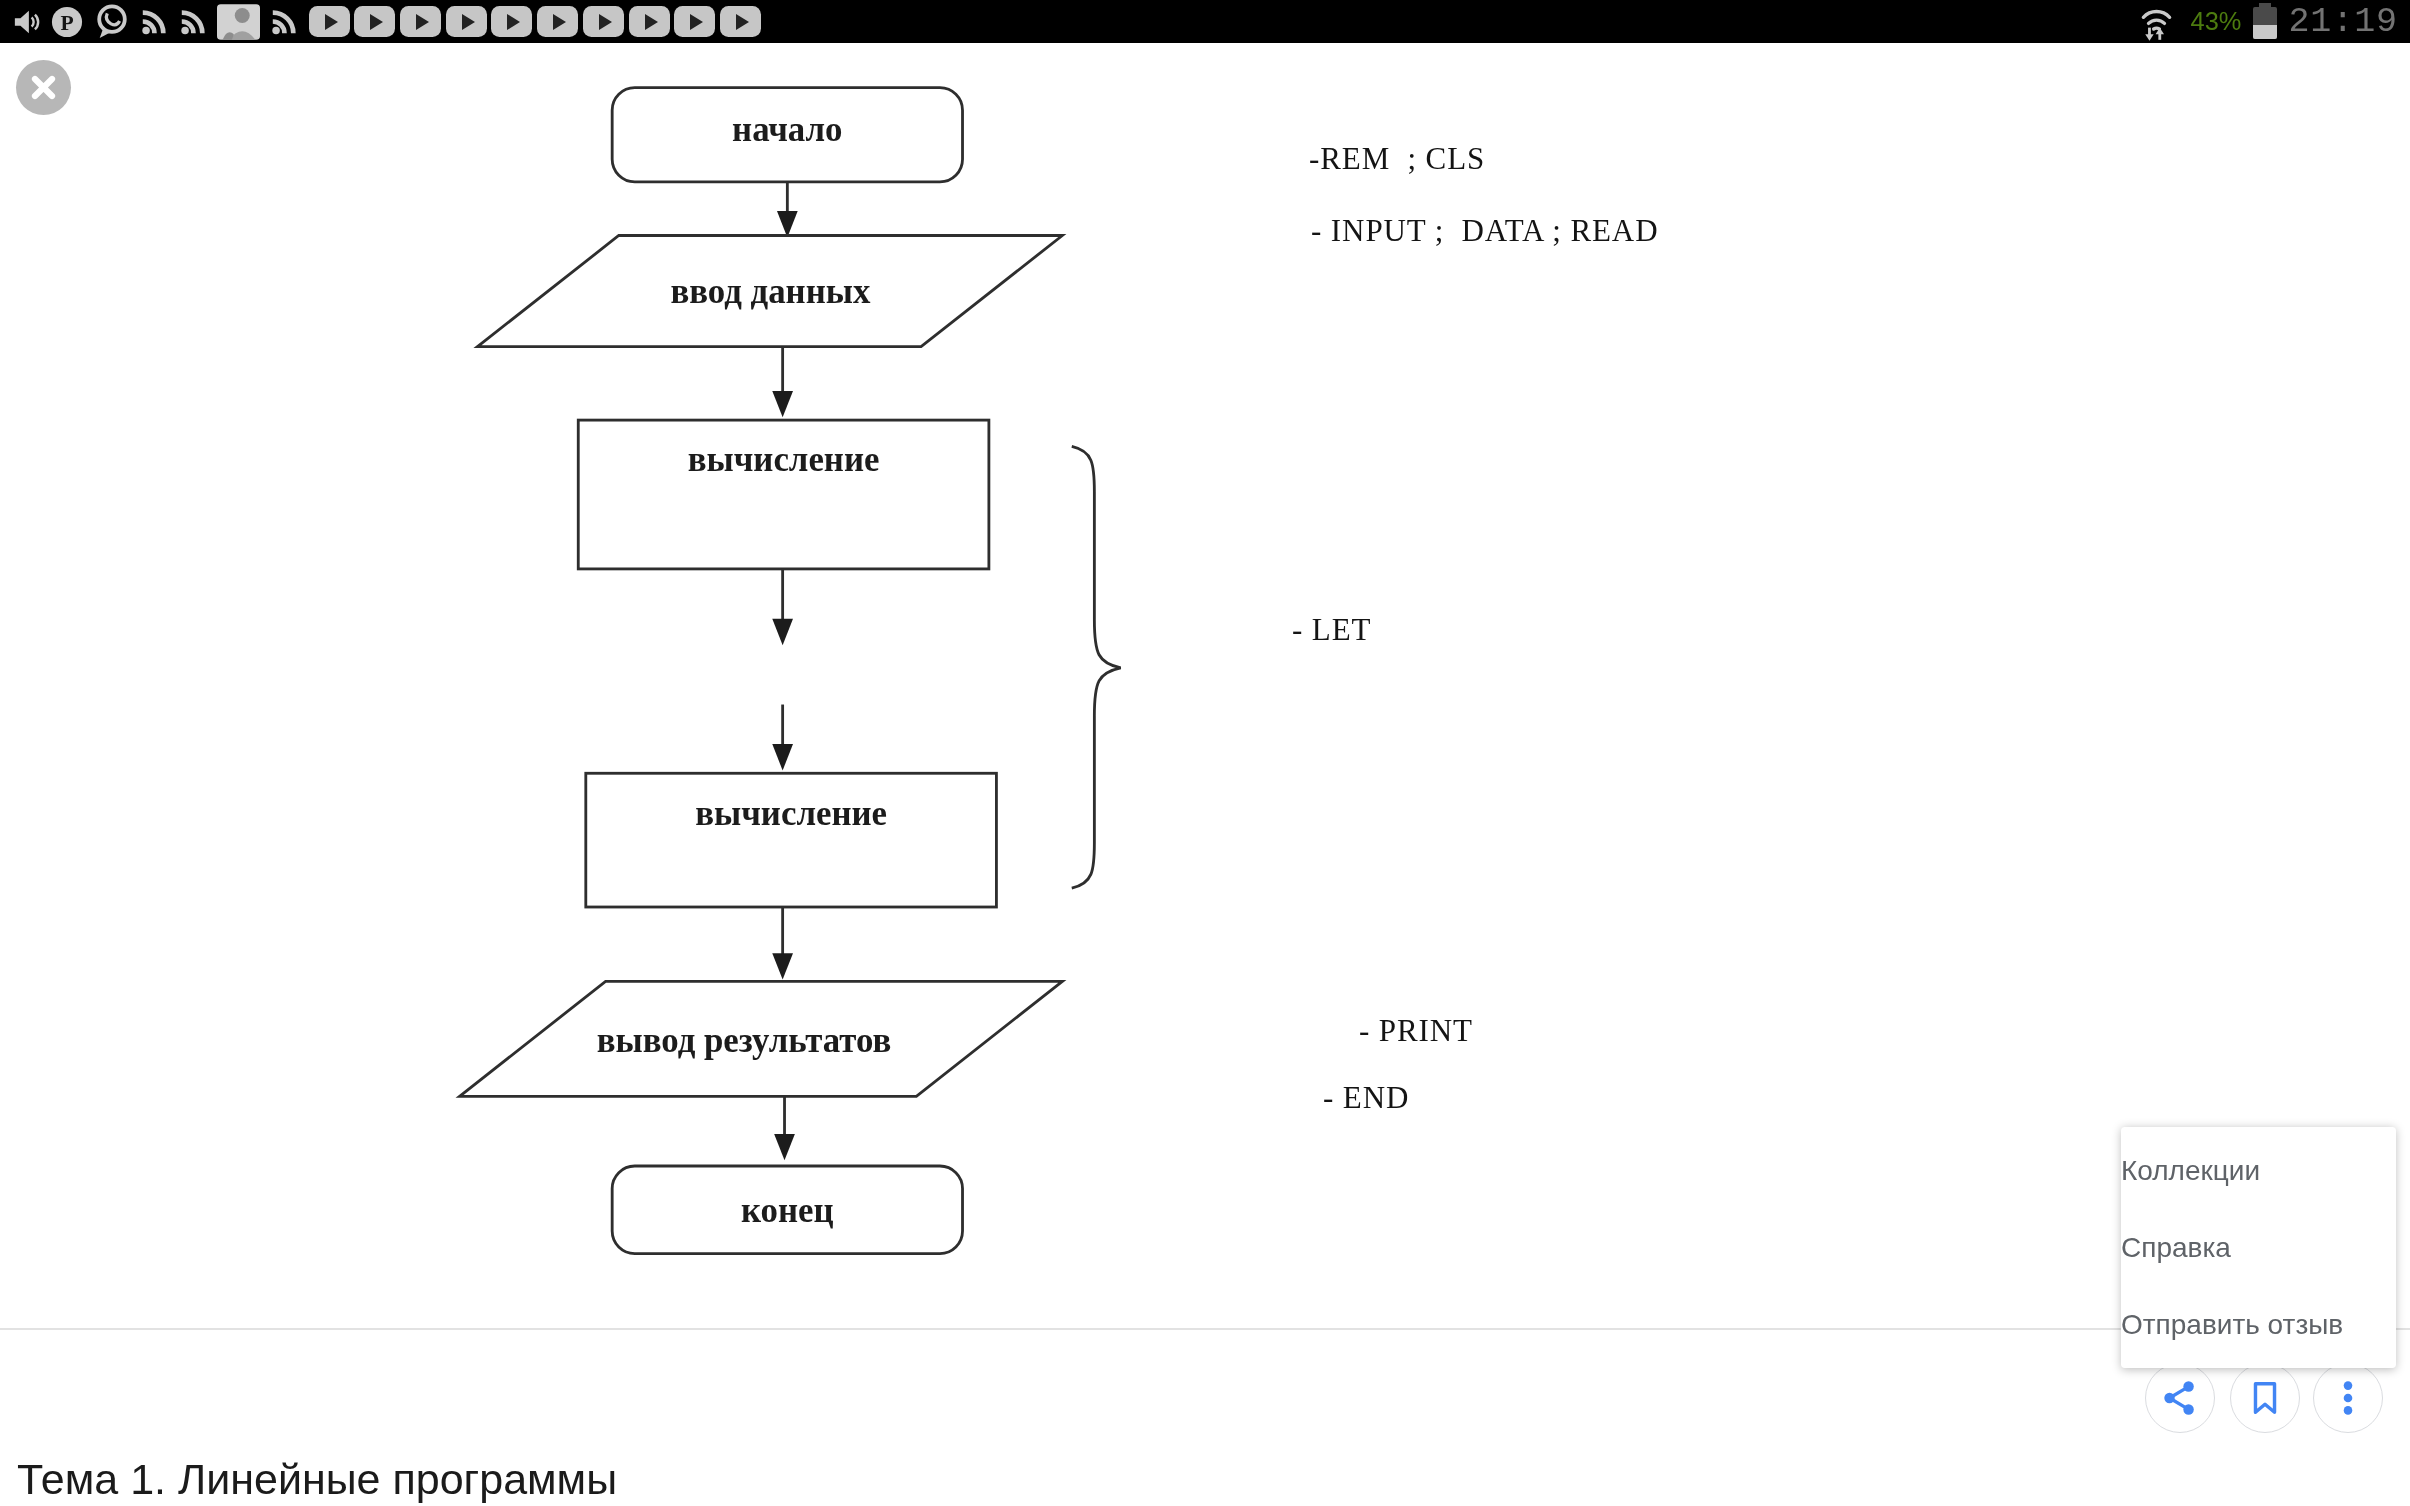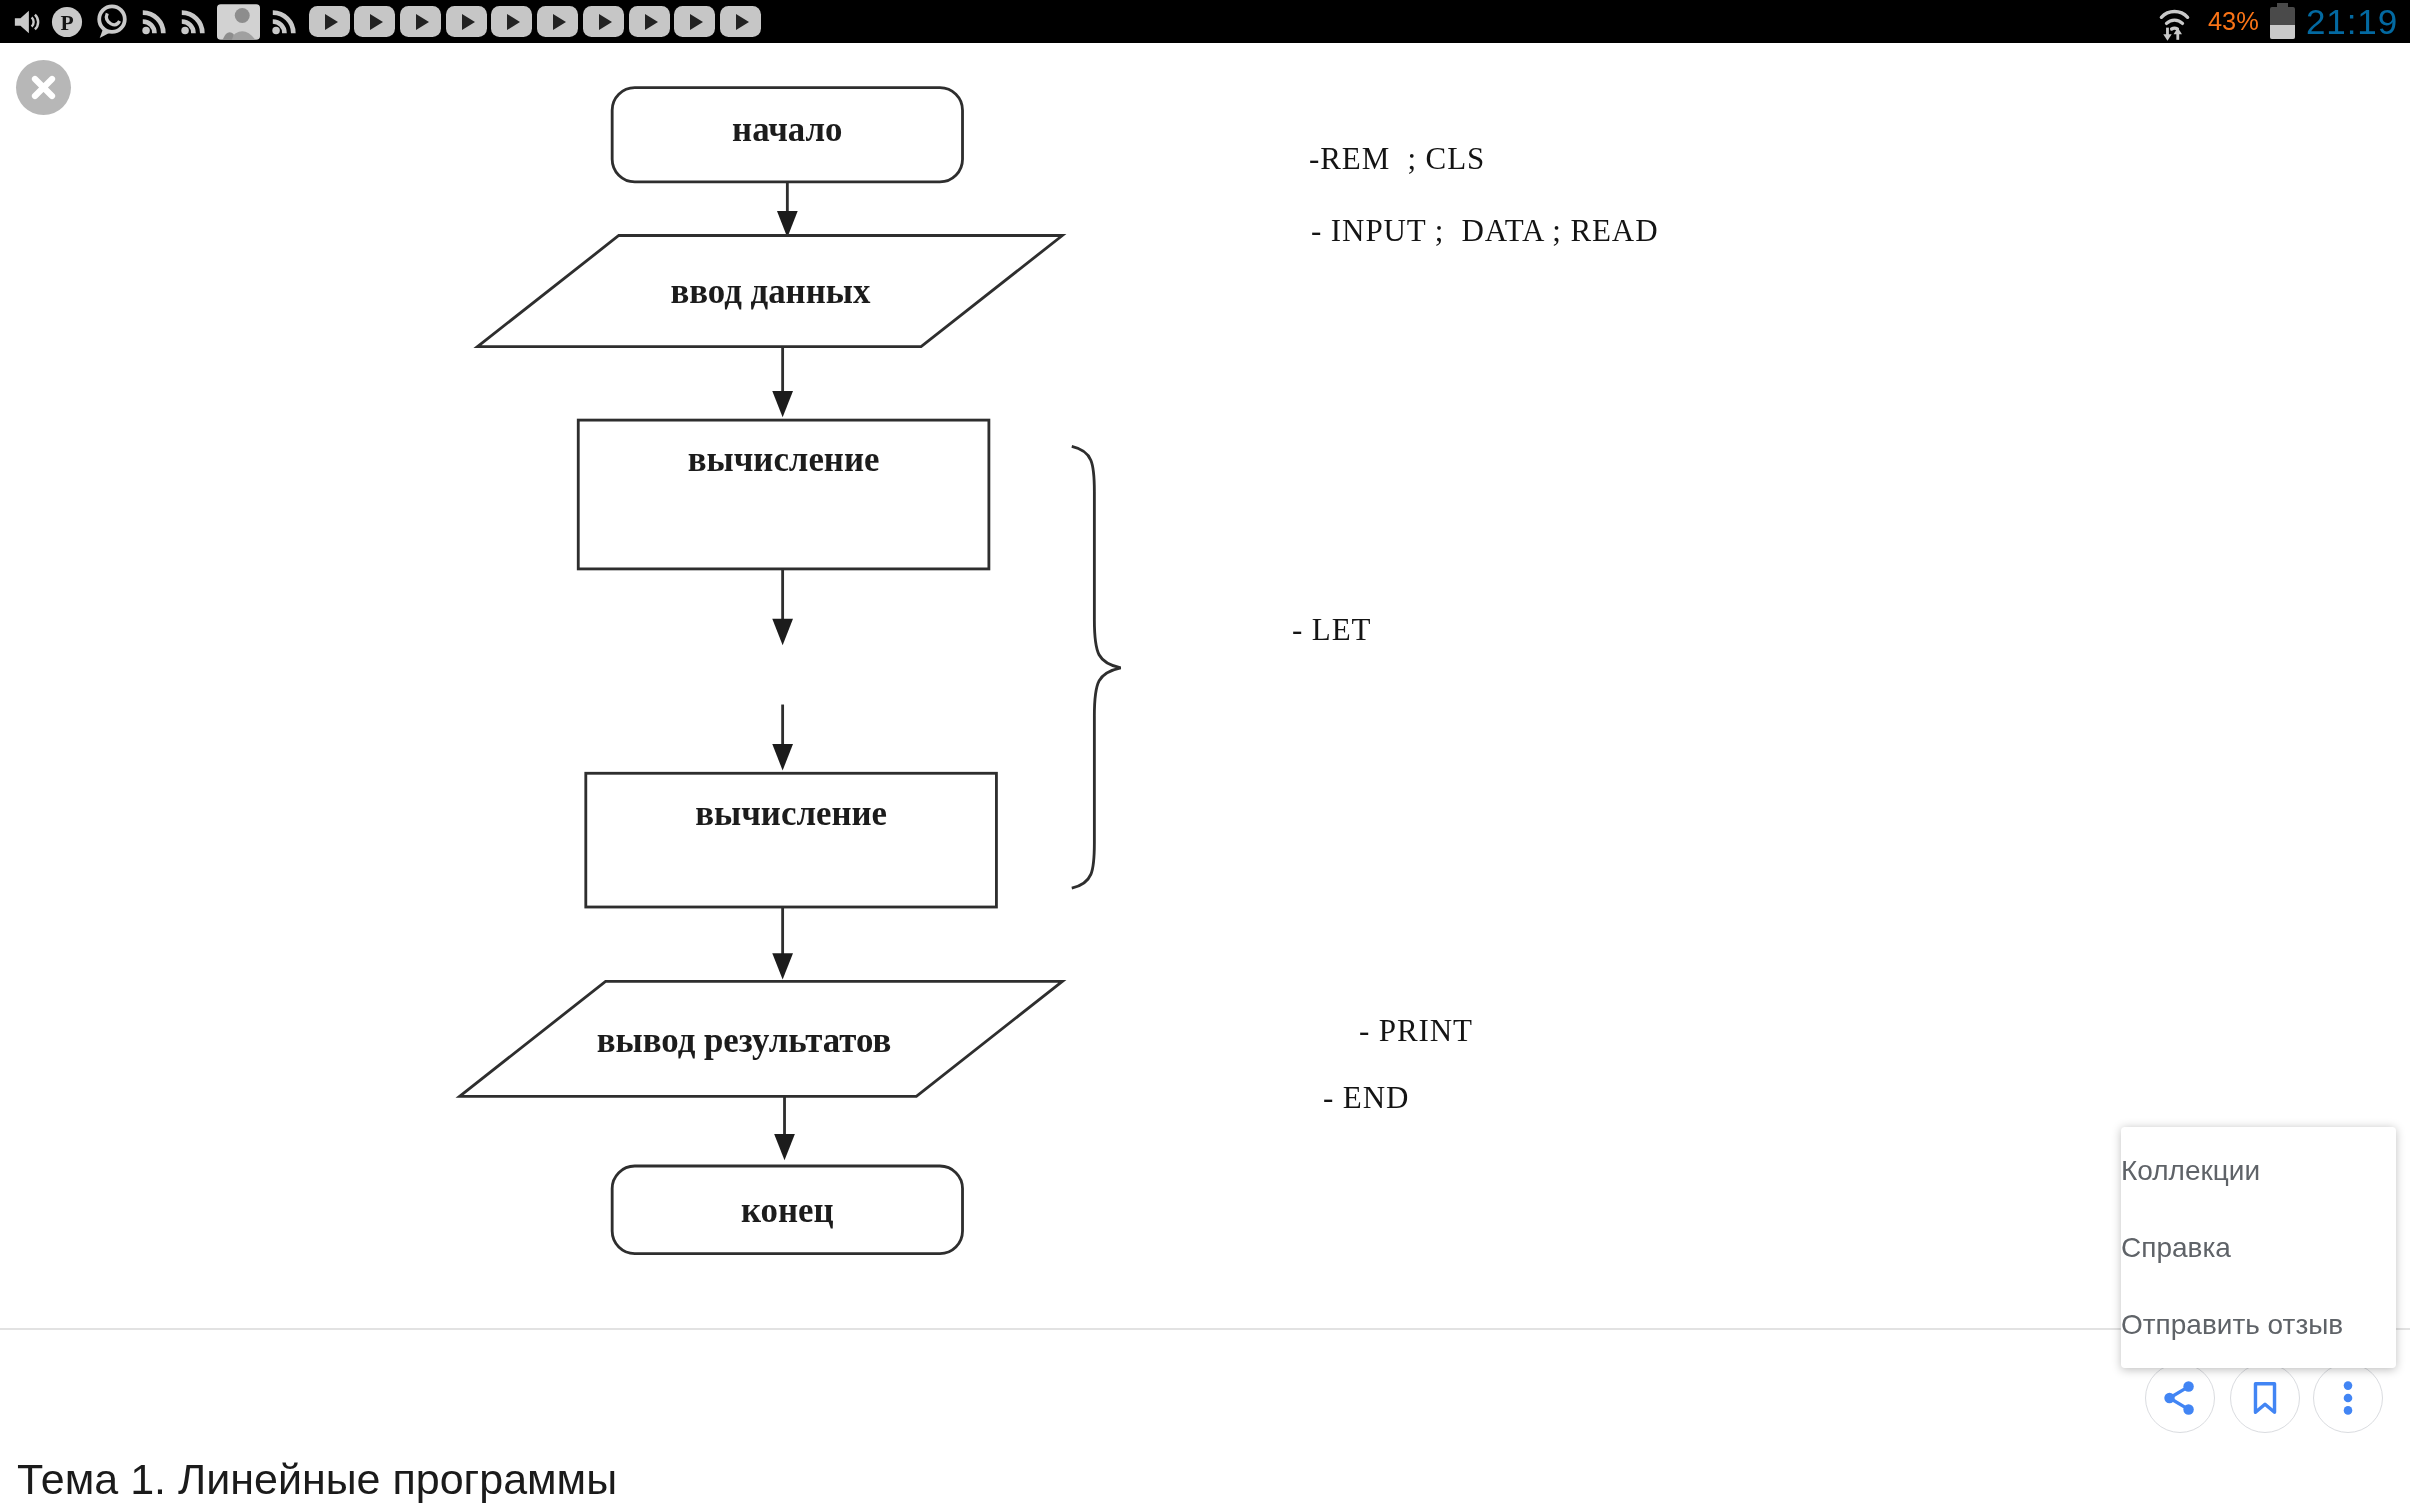--- a/index.html
+++ b/index.html
@@ -4,22 +4,22 @@
 <style>
   html,body{margin:0;padding:0;}
   body{width:2411px;height:1507px;background:#fff;font-family:"Liberation Sans",sans-serif;overflow:hidden;}
   #screen{position:relative;width:2411px;height:1507px;background:#fff;}
 
   
   .statusbar{position:absolute;left:0;top:0;width:2411px;height:43px;background:#000;
              display:flex;align-items:center;justify-content:space-between;}
   .sb-left{display:flex;align-items:center;gap:10.4px;padding-left:13px;height:100%;}
   .sb-right{display:flex;align-items:center;gap:11.3px;padding-right:13px;height:100%;}
-  .sb-right .pct{color:#f97316;font-size:25.4px;}
-  .sb-right .clock{color:#0369a1;font-size:35px;letter-spacing:0.9px;}
+  .sb-right .pct{color:#4d7c0f;font-size:25.4px;}
+  .sb-right .clock{color:#737373;font-size:35px;letter-spacing:0.9px;font-family:Liberation Mono, monospace;}
   .plays{display:flex;align-items:center;gap:4.7px;}
   .play{display:inline-block;width:41px;height:31px;background:#c6c6c6;border-radius:8.5px;position:relative;}
   .play::after{content:"";position:absolute;left:16px;top:7.5px;width:0;height:0;
                border-left:13px solid #222;border-top:8px solid transparent;border-bottom:8px solid transparent;}
   .battery{position:relative;width:24.5px;height:38px;display:flex;flex-direction:column;align-items:center;}
   .battery .cap{width:11.3px;height:4.7px;background:#4a4a4a;}
   .battery .bod{width:24.5px;height:32px;background:#4a4a4a;border-radius:1.9px;position:relative;overflow:hidden;}
   .battery .lvl{position:absolute;left:0;bottom:0;width:100%;height:45%;background:#c9c9c9;}
 
   

